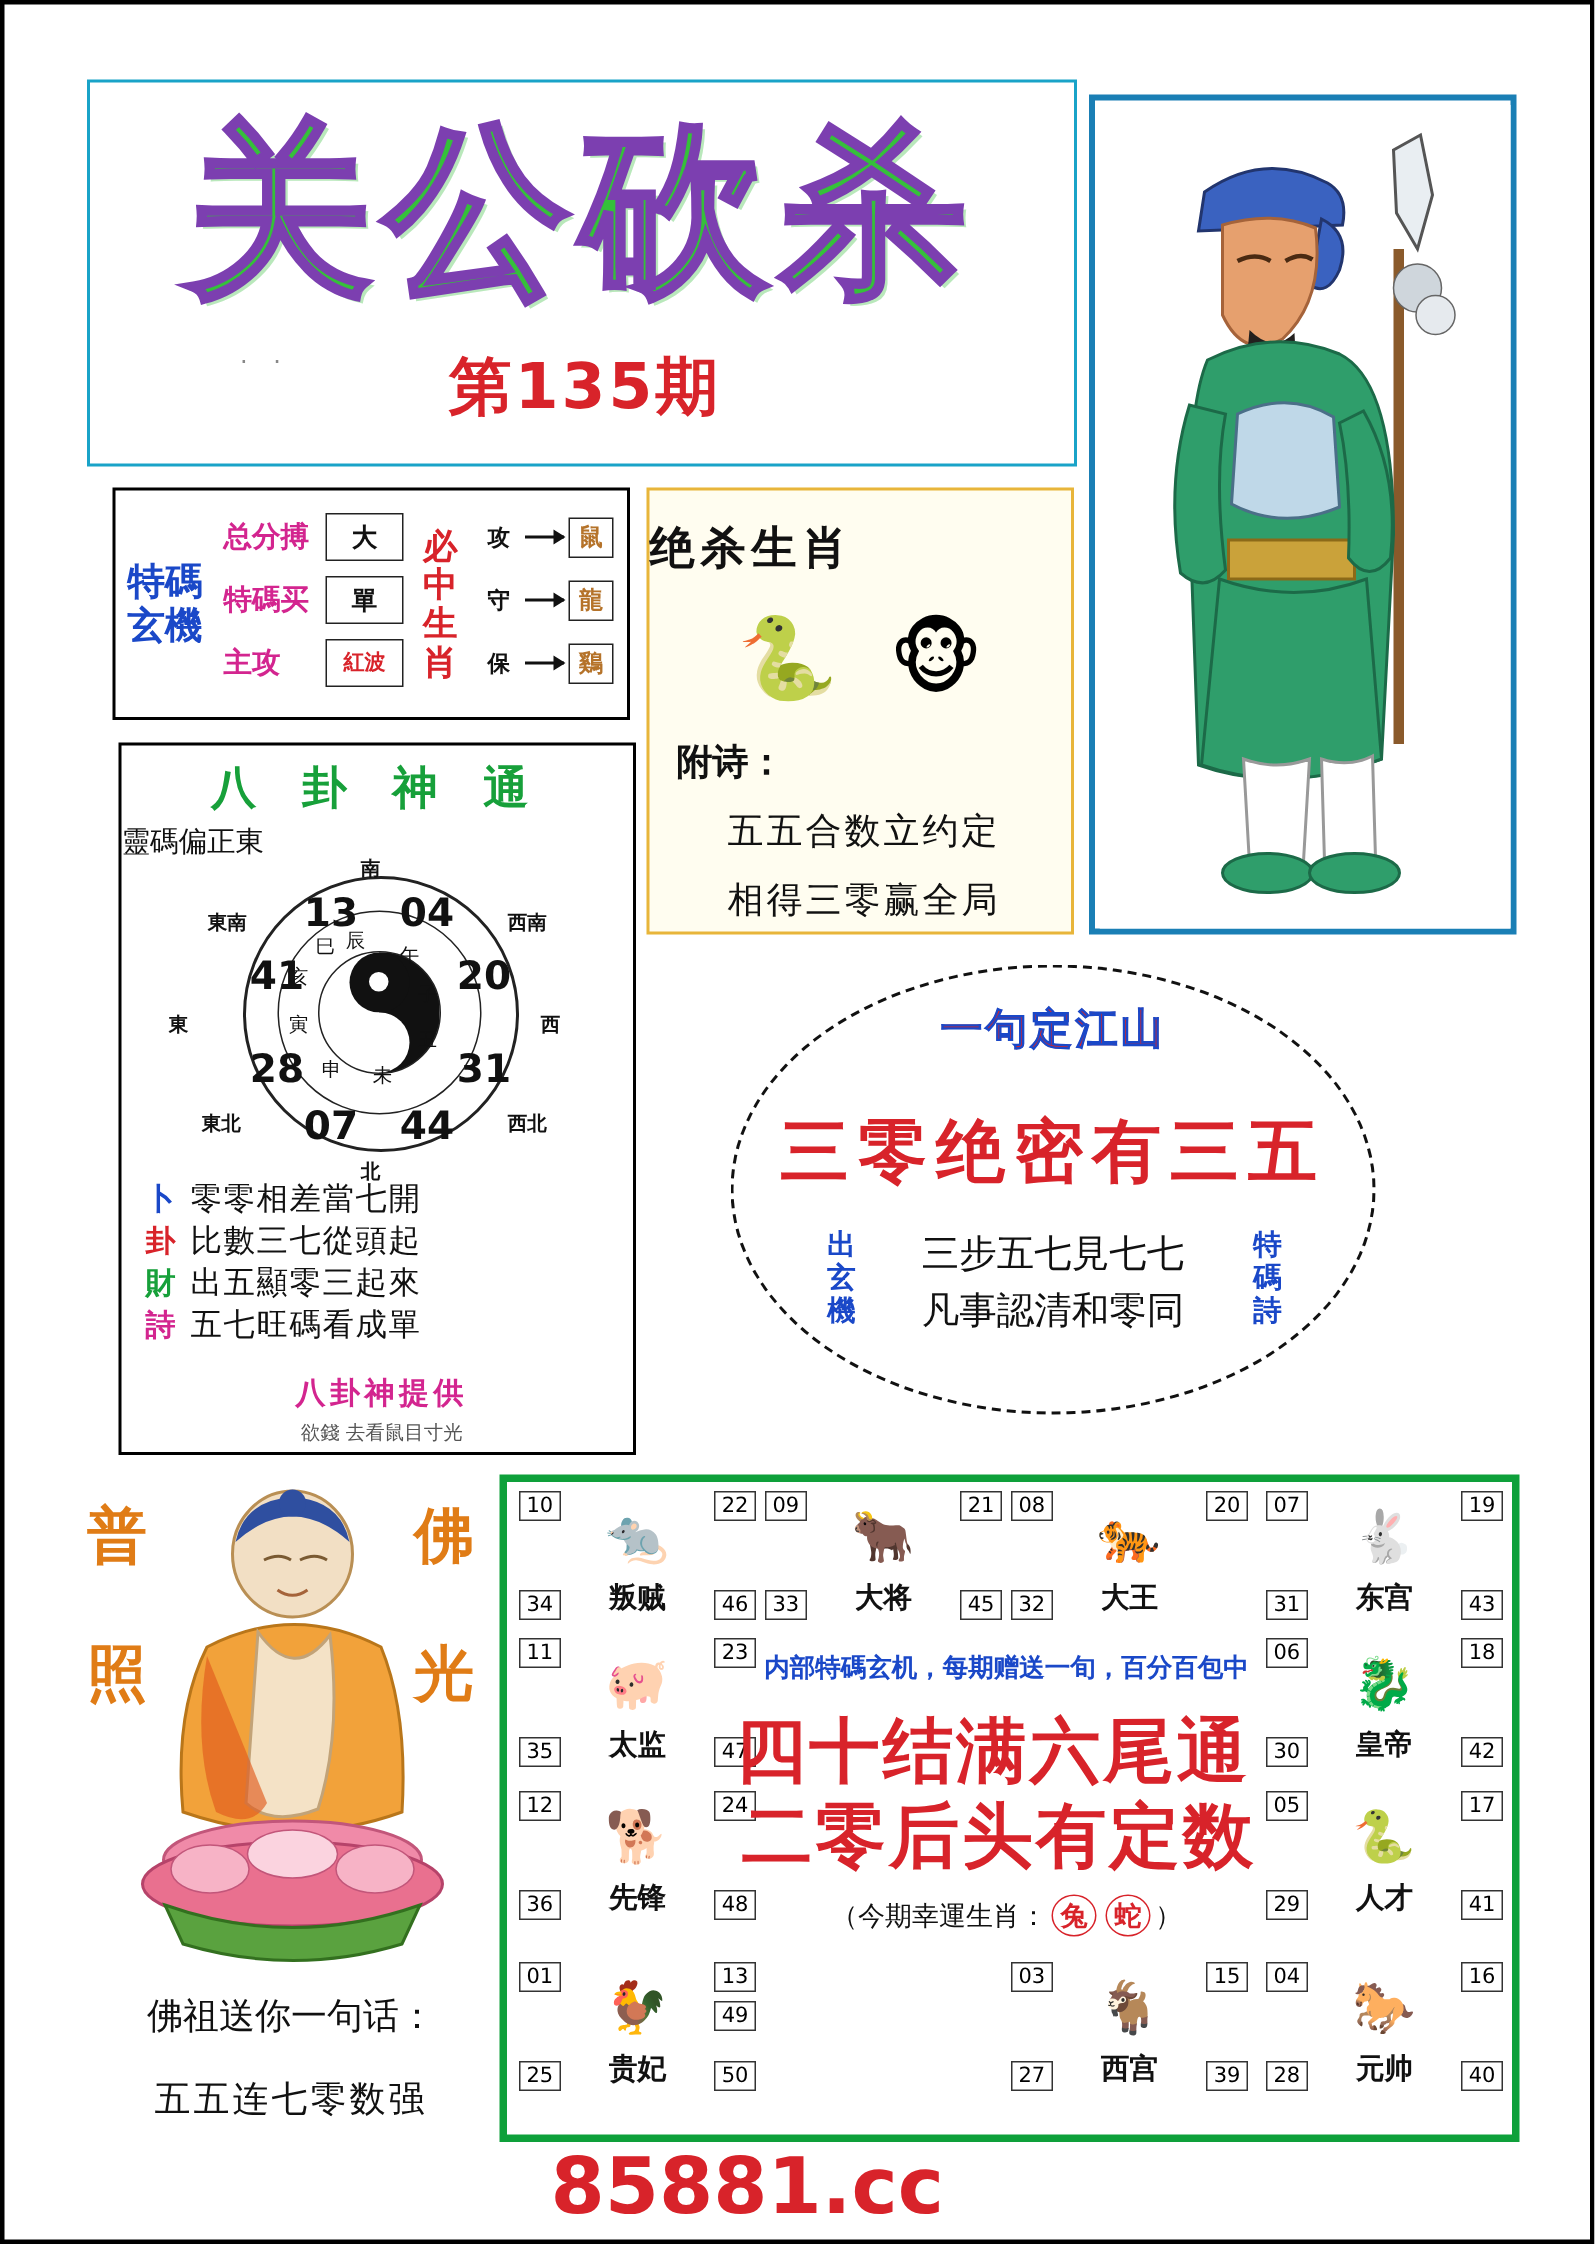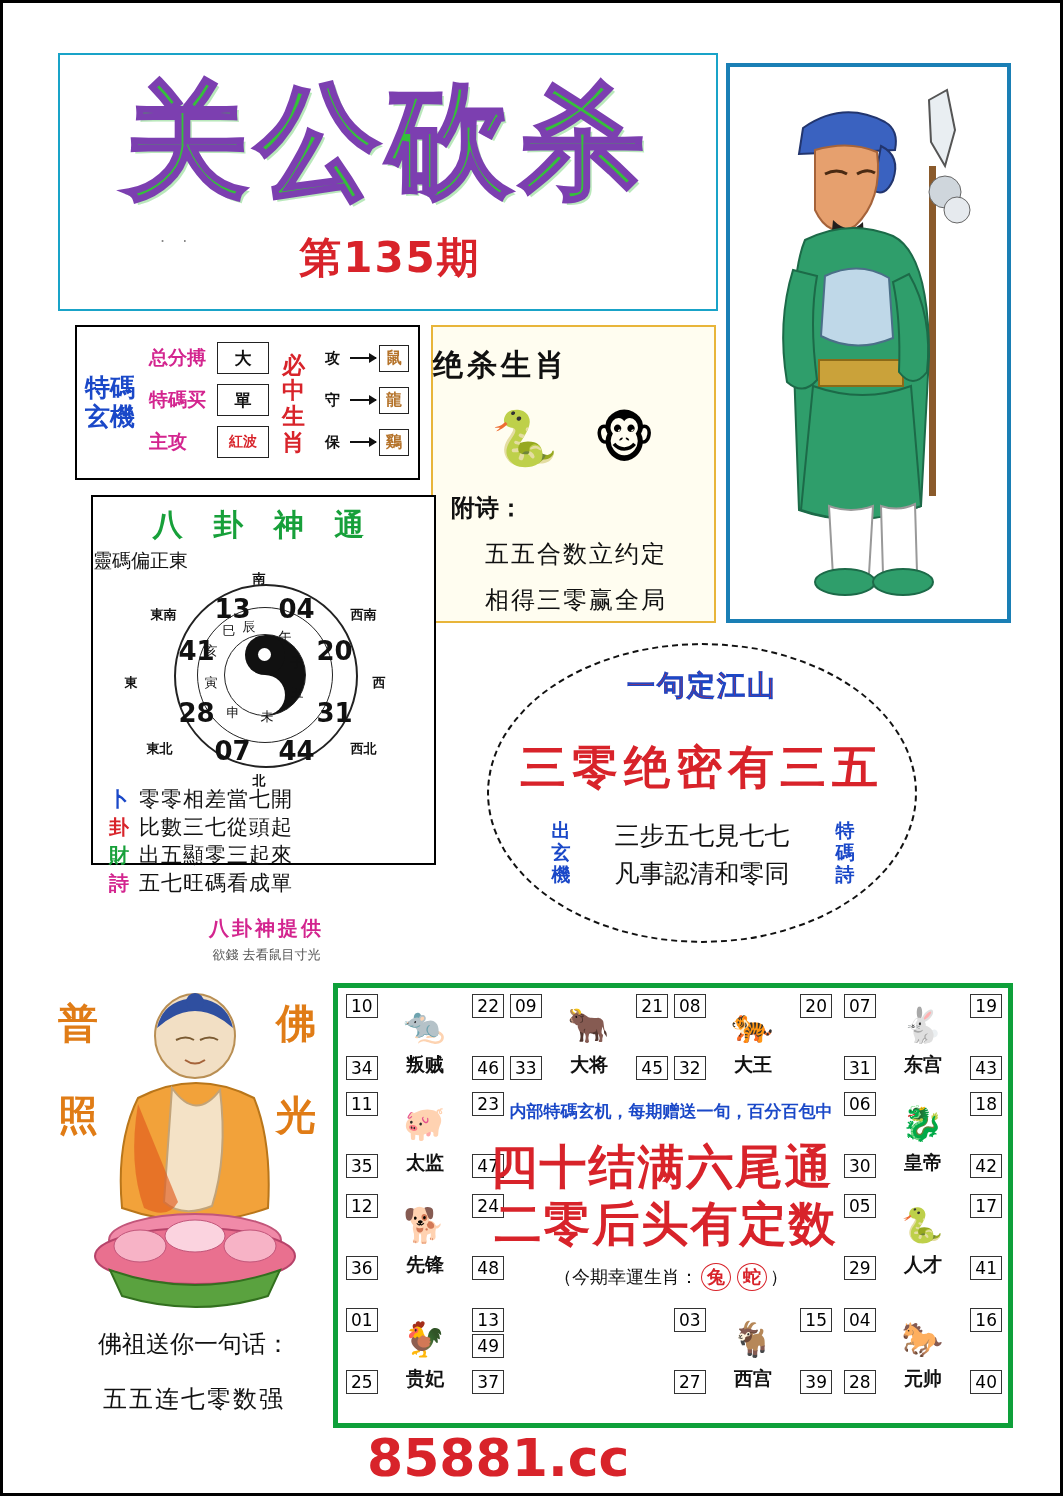--- a/index.html
+++ b/index.html
@@ -79,21 +79,21 @@
     position:absolute;left:428px;top:322px;width:285px;height:298px;
     border:2px solid #e8b53a;background:#fffdf0;box-sizing:border-box;
   }
   .jues-title{text-align:left;font-size:30px;font-weight:bold;color:#111;margin-top:18px;letter-spacing:4px;}
   .jues-icons{display:flex;justify-content:center;gap:34px;margin-top:26px;}
   .icon-circle{font-size:54px;line-height:1;}
   .fushi{margin:26px 0 0 18px;font-size:24px;font-weight:bold;color:#111;}
   .fushi-line{margin:14px 0 0 52px;font-size:24px;color:#111;letter-spacing:2px;}
   
   .bagua-box{
-    position:absolute;left:88px;top:492px;width:345px;height:370px;
+    position:absolute;left:76px;top:492px;width:345px;height:475px;
     border:2px solid #000;background:#fff;box-sizing:border-box;
   }
   .bagua-title{
     text-align:center;margin-top:8px;font-size:30px;font-weight:bold;color:#17a03a;letter-spacing:10px;
   }
   .bagua-sub{font-size:19px;color:#111;margin-top:2px;}
   .compass{position:relative;width:290px;height:240px;margin:2px auto 0;}
   .ring{
     position:absolute;left:55px;top:8px;width:180px;height:180px;border:2px solid #222;border-radius:50%;
   }
@@ -145,21 +145,21 @@
   .guang{position:absolute;left:228px;top:110px;font-size:40px;font-weight:bold;color:#e07c16;}
   .buddha-text1{position:absolute;left:16px;top:350px;width:260px;text-align:center;font-size:24px;color:#111;}
   .buddha-text2{position:absolute;left:16px;top:405px;width:260px;text-align:center;font-size:24px;color:#111;letter-spacing:2px;}
   
   .green-box{
     position:absolute;left:330px;top:980px;width:680px;height:445px;
     border:5px solid #0ea03a;background:#fff;box-sizing:border-box;
   }
   .cell{position:absolute;width:158px;height:86px;}
   .cell .tl,.cell .tr,.cell .bl,.cell .br{
-    position:absolute;border:1px solid #333;font-size:17px;padding:1px 4px;background:#fff;
+    position:absolute;border:1px solid #333;font-size:14px;padding:1px 4px;background:#fff;
   }
   .cell .tl{left:0;top:0;}
   .cell .tr{right:0;top:0;}
   .cell .bl{left:0;bottom:0;}
   .cell .br{right:0;bottom:0;}
   .cell .ani{position:absolute;left:0;top:14px;width:100%;text-align:center;font-size:34px;line-height:1;}
   .cell .nm{position:absolute;left:0;bottom:2px;width:100%;text-align:center;font-size:19px;font-weight:bold;color:#111;}
   .promo{
     position:absolute;left:138px;top:112px;width:390px;text-align:center;
     font-size:17px;color:#1a48c8;font-weight:bold;
@@ -442,21 +442,21 @@
       <span class="br">41</span>
       <span class="nm">人才</span>
     </div>
 
     <div class="cell" style="left:8px;top:320px;">
       <span class="tl">01</span>
       <span class="tr">13</span>
       <span class="tr" style="top:26px;">49</span>
       <span class="ani">🐓</span>
       <span class="bl">25</span>
-      <span class="br">37</span>
+      <span class="br">50</span>
       <span class="nm">贵妃</span>
     </div>
     <div class="cell" style="left:336px;top:320px;">
       <span class="tl">03</span>
       <span class="tr">15</span>
       <span class="ani">🐐</span>
       <span class="bl">27</span>
       <span class="br">39</span>
       <span class="nm">西宫</span>
     </div>

